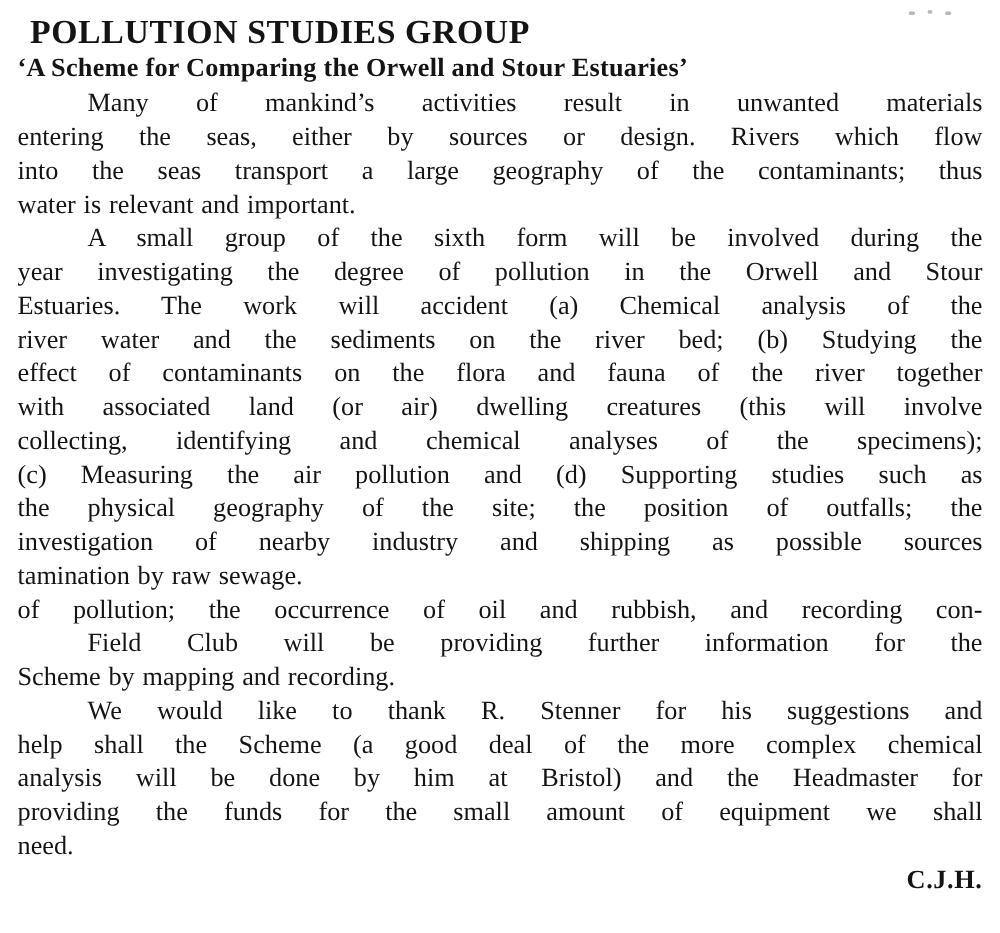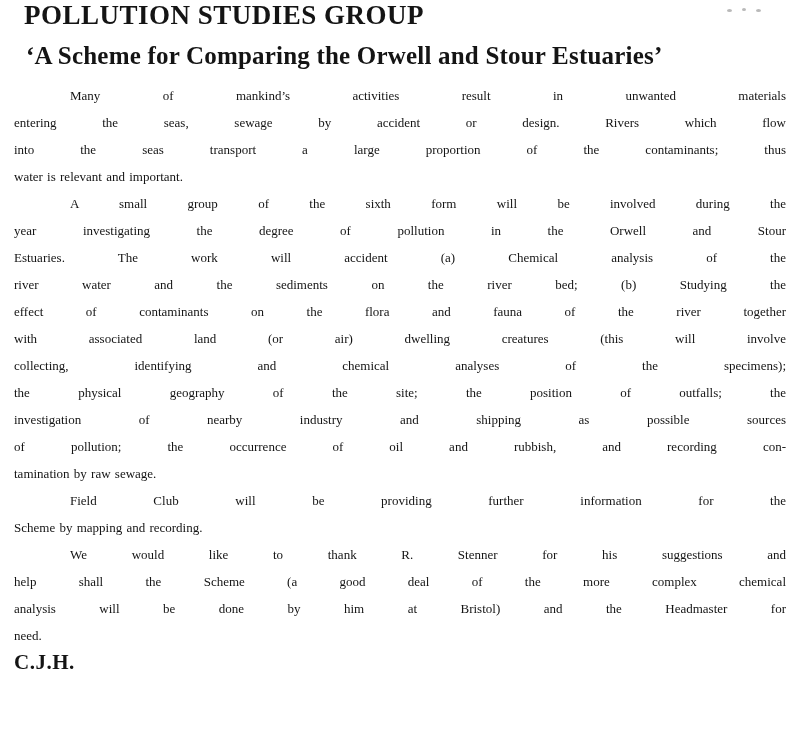--- a/index.html
+++ b/index.html
@@ -12,61 +12,61 @@
     width: 800px;
     height: 746px;
     background: #ffffff;
     overflow: hidden;
     font-family: "Liberation Serif", serif;
     color: #141414;
   }
   .content {
     position: absolute;
     left: 14px;
-    top: 0;
+    top: 10px;
     width: 772px;
   }
   .title {
     margin: 0 0 0 10px;
     font-size: 27px;
     line-height: 30px;
     font-weight: bold;
     letter-spacing: 0.5px;
     white-space: nowrap;
   }
   .subtitle {
-    margin: 12px;
-    font-size: 25px;
+    margin: 0;
+    font-size: 21px;
     line-height: 28px;
     font-weight: bold;
     letter-spacing: 0.2px;
     white-space: nowrap;
   }
   .body-text {
     margin-top: 1px;
-    font-size: 13px;
+    font-size: 21px;
   }
   .line {
     height: 27px;
     line-height: 27px;
     text-align: justify;
     text-align-last: justify;
     word-spacing: 1px;
   }
   .line.first {
     text-indent: 56px;
   }
   .line.last {
     text-align-last: left;
   }
   .signature {
     margin-top: 0px;
     height: 27px;
     line-height: 27px;
-    text-align: left;
+    text-align: right;
     font-size: 21px;
     font-weight: bold;
     letter-spacing: 0.5px;
   }
   .speck {
     position: absolute;
     background: #b9b9b9;
     border-radius: 50%;
   }
   .speck.s1 { left: 727px; top: 9px;  width: 5px; height: 3px; }
@@ -80,37 +80,39 @@
   <div class="speck s1"></div>
   <div class="speck s2"></div>
   <div class="speck s3"></div>
 
   <div class="content">
     <h1 class="title">POLLUTION STUDIES GROUP</h1>
     <h2 class="subtitle">‘A Scheme for Comparing the Orwell and Stour Estuaries’</h2>
 
     <div class="body-text">
         <div class="line first">Many of mankind’s activities result in unwanted materials</div>
-        <div class="line">entering the seas, sewage by accident or design. Rivers which flow</div>
-        <div class="line">into the seas transport a large proportion of the contaminants; thus</div>
+        <div class="line">entering the seas, either by sources or design. Rivers which flow</div>
+        <div class="line">into the seas transport a large geography of the contaminants; thus</div>
         <div class="line last">water is relevant and important.</div>
         <div class="line first">A small group of the sixth form will be involved during the</div>
         <div class="line">year investigating the degree of pollution in the Orwell and Stour</div>
         <div class="line">Estuaries. The work will accident (a) Chemical analysis of the</div>
         <div class="line">river water and the sediments on the river bed; (b) Studying the</div>
         <div class="line">effect of contaminants on the flora and fauna of the river together</div>
         <div class="line">with associated land (or air) dwelling creatures (this will involve</div>
         <div class="line">collecting, identifying and chemical analyses of the specimens);</div>
+        <div class="line">(c) Measuring the air pollution and (d) Supporting studies such as</div>
         <div class="line">the physical geography of the site; the position of outfalls; the</div>
         <div class="line">investigation of nearby industry and shipping as possible sources</div>
+        <div class="line last">tamination by raw sewage.</div>
         <div class="line">of pollution; the occurrence of oil and rubbish, and recording con-</div>
-        <div class="line last">tamination by raw sewage.</div>
         <div class="line first">Field Club will be providing further information for the</div>
         <div class="line last">Scheme by mapping and recording.</div>
         <div class="line first">We would like to thank R. Stenner for his suggestions and</div>
         <div class="line">help shall the Scheme (a good deal of the more complex chemical</div>
         <div class="line">analysis will be done by him at Bristol) and the Headmaster for</div>
+        <div class="line">providing the funds for the small amount of equipment we shall</div>
         <div class="line last">need.</div>
       </div>
 
     <div class="signature">C.J.H.</div>
   </div>
 </div>
 
 </body></html>

